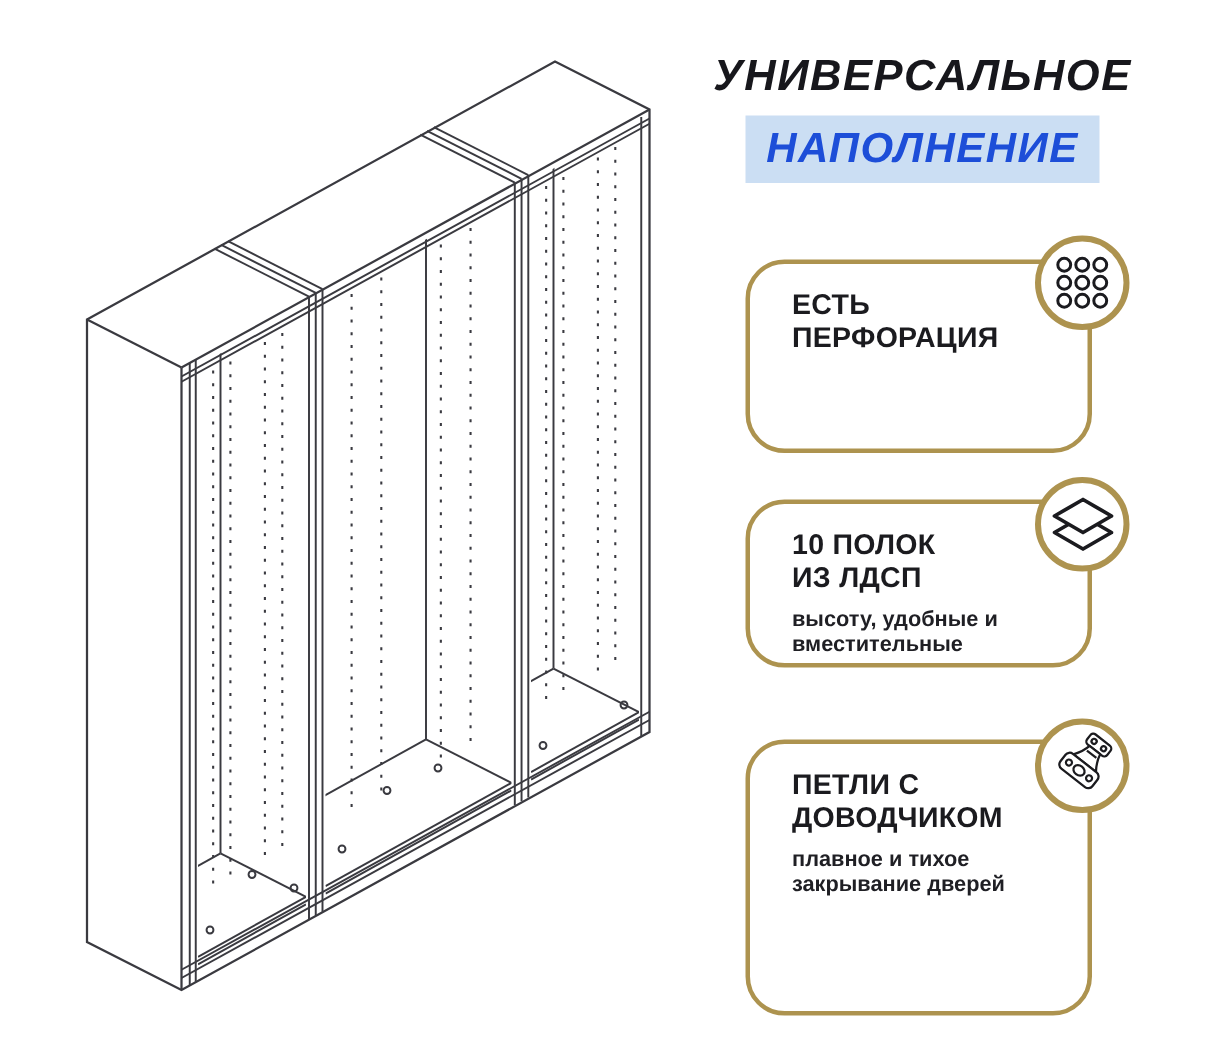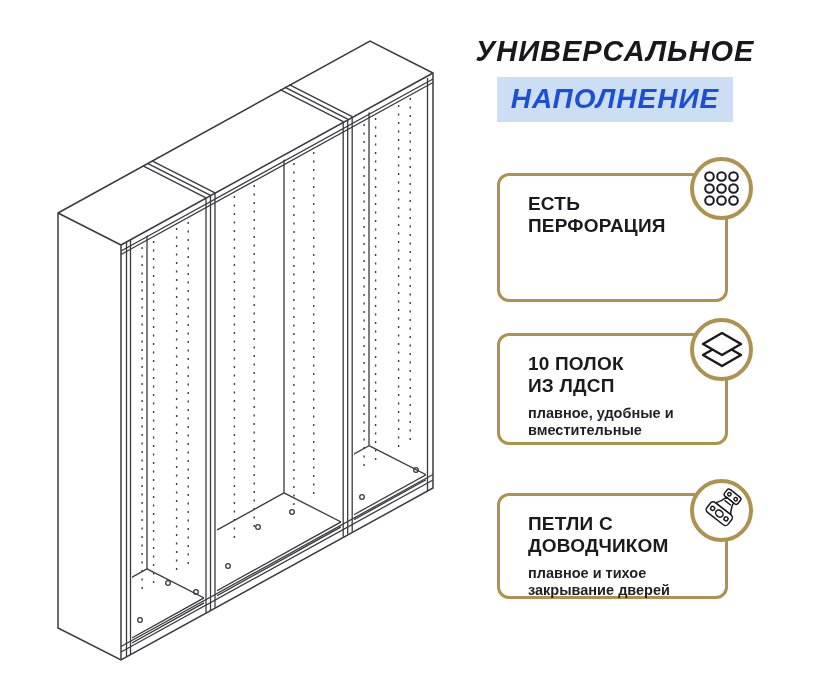--- a/index.html
+++ b/index.html
@@ -9,25 +9,25 @@
   
   .wardrobe{position:absolute;left:0;top:0;width:470px;height:700px;}
 
   
   .header{position:absolute;left:452px;top:36px;width:326px;text-align:center;font-style:italic;}
   .header .title{font-size:29px;font-weight:700;letter-spacing:1px;color:#17171c;line-height:1.1;}
   .header .subtitle{display:inline-block;margin-top:9px;padding:6px 14px 7px 14px;
     background:#cbdef3;font-size:28px;font-weight:700;letter-spacing:1px;color:#1d4ed8;}
 
   .card{position:absolute;left:497px;width:231px;box-sizing:border-box;
-    border:3.5px solid #ad934f;border-radius:12px;background:#ffffff;
+    border:3.5px solid #ad934f;border-radius:26px;background:#ffffff;
     padding:17px 18px 0 28px;}
   .card-1{top:173px;height:129px;}
   .card-2{top:333px;height:112px;}
-  .card-3{top:493px;height:106px;}
+  .card-3{top:493px;height:184px;}
   .card .c-title{font-size:19px;font-weight:700;line-height:1.14;letter-spacing:.2px;
     color:#1b1b1f;white-space:pre-line;}
   .card .c-sub{margin-top:9px;font-size:14.5px;font-weight:700;line-height:1.18;
     color:#1f1f24;white-space:pre-line;}
 
   .badge{position:absolute;left:690px;width:63px;height:63px;box-sizing:border-box;
     border:4px solid #ad934f;border-radius:50%;background:#ffffff;
     display:flex;align-items:center;justify-content:center;z-index:3;}
   .badge-1{top:157px;}
   .badge-2{top:318px;}
@@ -143,21 +143,21 @@
   </div>
 
   <div class="card card-1">
     <div class="c-title">ЕСТЬ
 ПЕРФОРАЦИЯ</div>
   </div>
 
   <div class="card card-2">
     <div class="c-title">10 ПОЛОК
 ИЗ ЛДСП</div>
-    <div class="c-sub">плавное, удобные и
+    <div class="c-sub">высоту, удобные и
 вместительные</div>
   </div>
 
   <div class="card card-3">
     <div class="c-title">ПЕТЛИ С
 ДОВОДЧИКОМ</div>
     <div class="c-sub">плавное и тихое
 закрывание дверей</div>
   </div>
 

